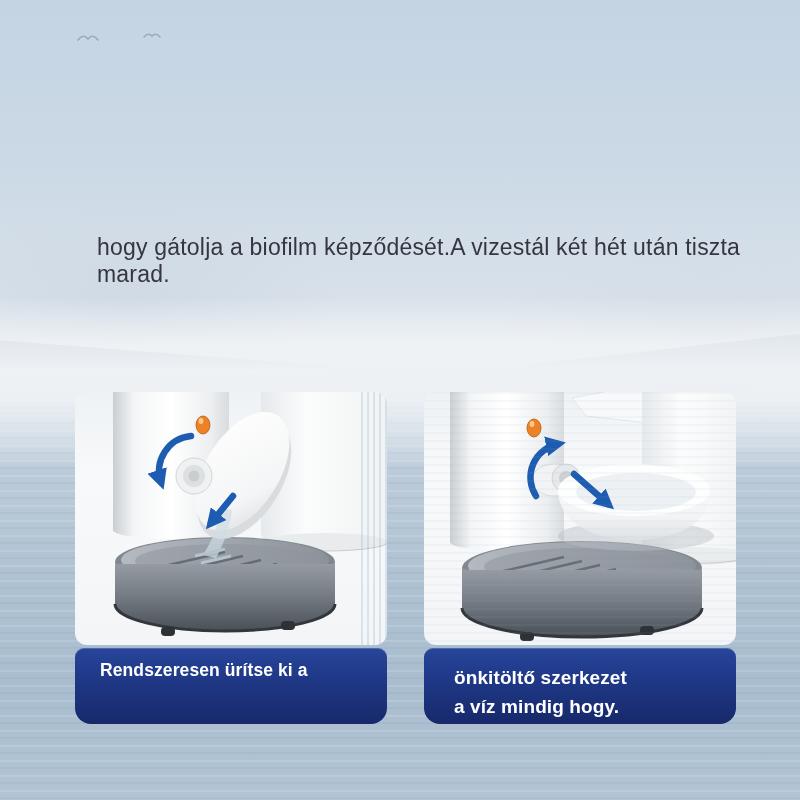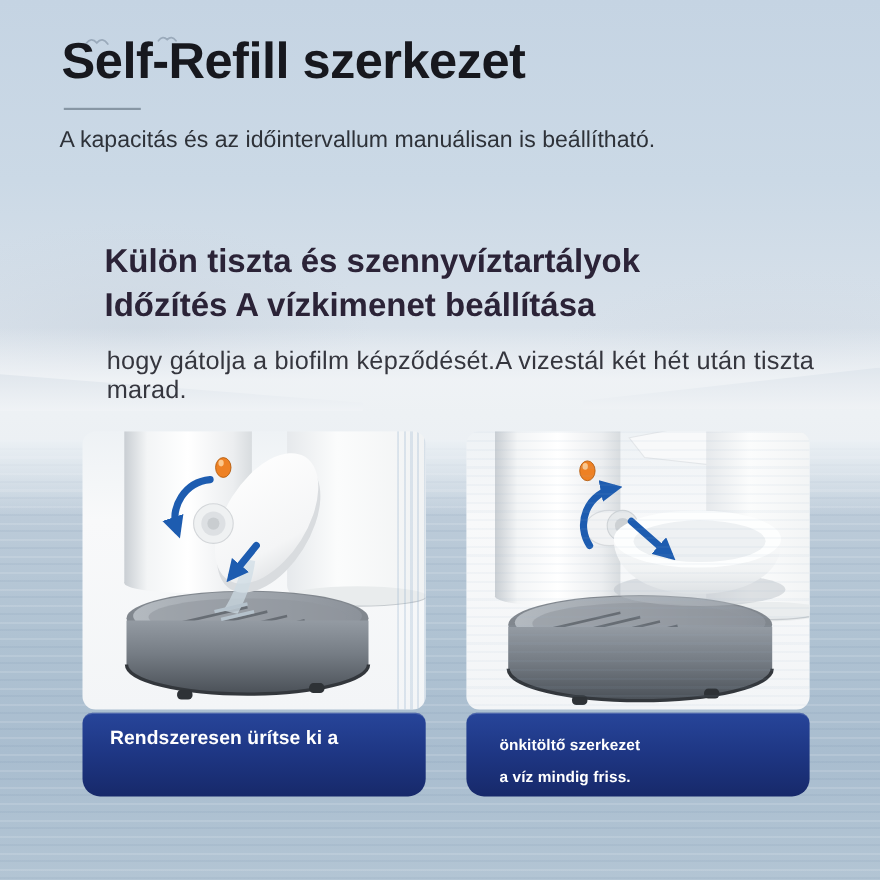--- a/index.html
+++ b/index.html
@@ -57,21 +57,21 @@
   .photo--left::after{content:"";position:absolute;top:0;right:0;width:26px;height:100%;
          pointer-events:none;opacity:.8;
          background:repeating-linear-gradient(90deg,rgba(125,160,195,.28) 0 2px,rgba(255,255,255,0) 2px 6px);}
   .photo--right::after{content:"";position:absolute;inset:0;pointer-events:none;opacity:.6;
          background:repeating-linear-gradient(180deg,rgba(150,175,200,.12) 0 2px,rgba(255,255,255,0) 2px 8px);}
   .caption{margin-top:3px;min-height:76px;box-sizing:border-box;border-radius:9px 9px 16px 16px;
          background:linear-gradient(180deg,#27459a 0%,var(--caption-bg,#1e3683) 50%,#17296a 100%);
          color:var(--caption-text,#fff);font-weight:600;
          box-shadow:inset 0 1px 0 rgba(255,255,255,.18);}
   .caption--left{padding:11px 16px 0 25px;font-size:17.5px;line-height:23.5px;letter-spacing:.1px;}
-  .caption--right{padding:15px 25px 0 30px;font-size:14px;line-height:29px;letter-spacing:.1px;}
+  .caption--right{padding:15px 25px 0 30px;font-size:19px;line-height:29px;letter-spacing:.1px;}
   .caption span{display:block;}
 
   
   .arrow{stroke:var(--arrow-blue,#1d5cb0);fill:none;stroke-width:6.5;stroke-linecap:round;}
   .arrowhead{fill:var(--arrow-blue,#1d5cb0);}
   .btn-dot{fill:var(--button-orange,#ee8124);stroke:#b35a0b;stroke-width:.8;}
 </style>
 </head>
 <body>
 
@@ -83,31 +83,22 @@
   <div class="mist">
     <div class="mist-wedge-left"></div>
     <div class="mist-wedge-right"></div>
   </div>
   <div class="water"></div>
   <svg class="birds" width="90" height="14" viewBox="0 0 90 14">
     <path d="M2 10 Q7 3 12 9 Q17 3 22 10"></path>
     <path d="M68 7 Q72 2 76 6 Q80 2 84 7"></path>
   </svg>
 
-  <header class="header">
-    <h1 class="title">Self-Refill szerkezet</h1>
-    <div class="title-underline"></div>
-    <p class="subtitle">A kapacitás és az időintervallum manuálisan is beállítható.</p>
-  </header>
 
   <section class="intro">
-    <h2>
-      <span>Külön tiszta és szennyvíztartályok</span><br>
-      <span>Időzítés A vízkimenet beállítása</span>
-    </h2>
     <p class="description">hogy gátolja a biofilm képződését.A vizestál két hét után tiszta marad.</p>
   </section>
 
   <section class="panels">
 
     <figure class="panel" style="margin:0">
       <div class="photo photo--left">
         <svg width="312" height="253" viewBox="0 0 312 253">
           <defs>
             <linearGradient id="bodyGL" x1="0" y1="0" x2="1" y2="0">
@@ -276,18 +267,18 @@
             <path d="M154 104 A60 19 0 0 0 270 104" stroke="#dcе0e3" stroke-width="2" fill="none" opacity=".7"></path>
           </g>
 
           <path class="arrow" d="M112 104 A34 34 0 0 1 134 52" marker-end="url(#ahR)"></path>
 
           <path class="arrow" d="M150 82 L184 112" marker-end="url(#ahR)"></path>
         </svg>
       </div>
       <figcaption class="caption caption--right">
         <span>önkitöltő szerkezet</span>
-        <span>a víz mindig friss.</span>
+        <span>a víz mindig hogy.</span>
       </figcaption>
     </figure>
 
   </section>
 </div>
 
 </body></html>

